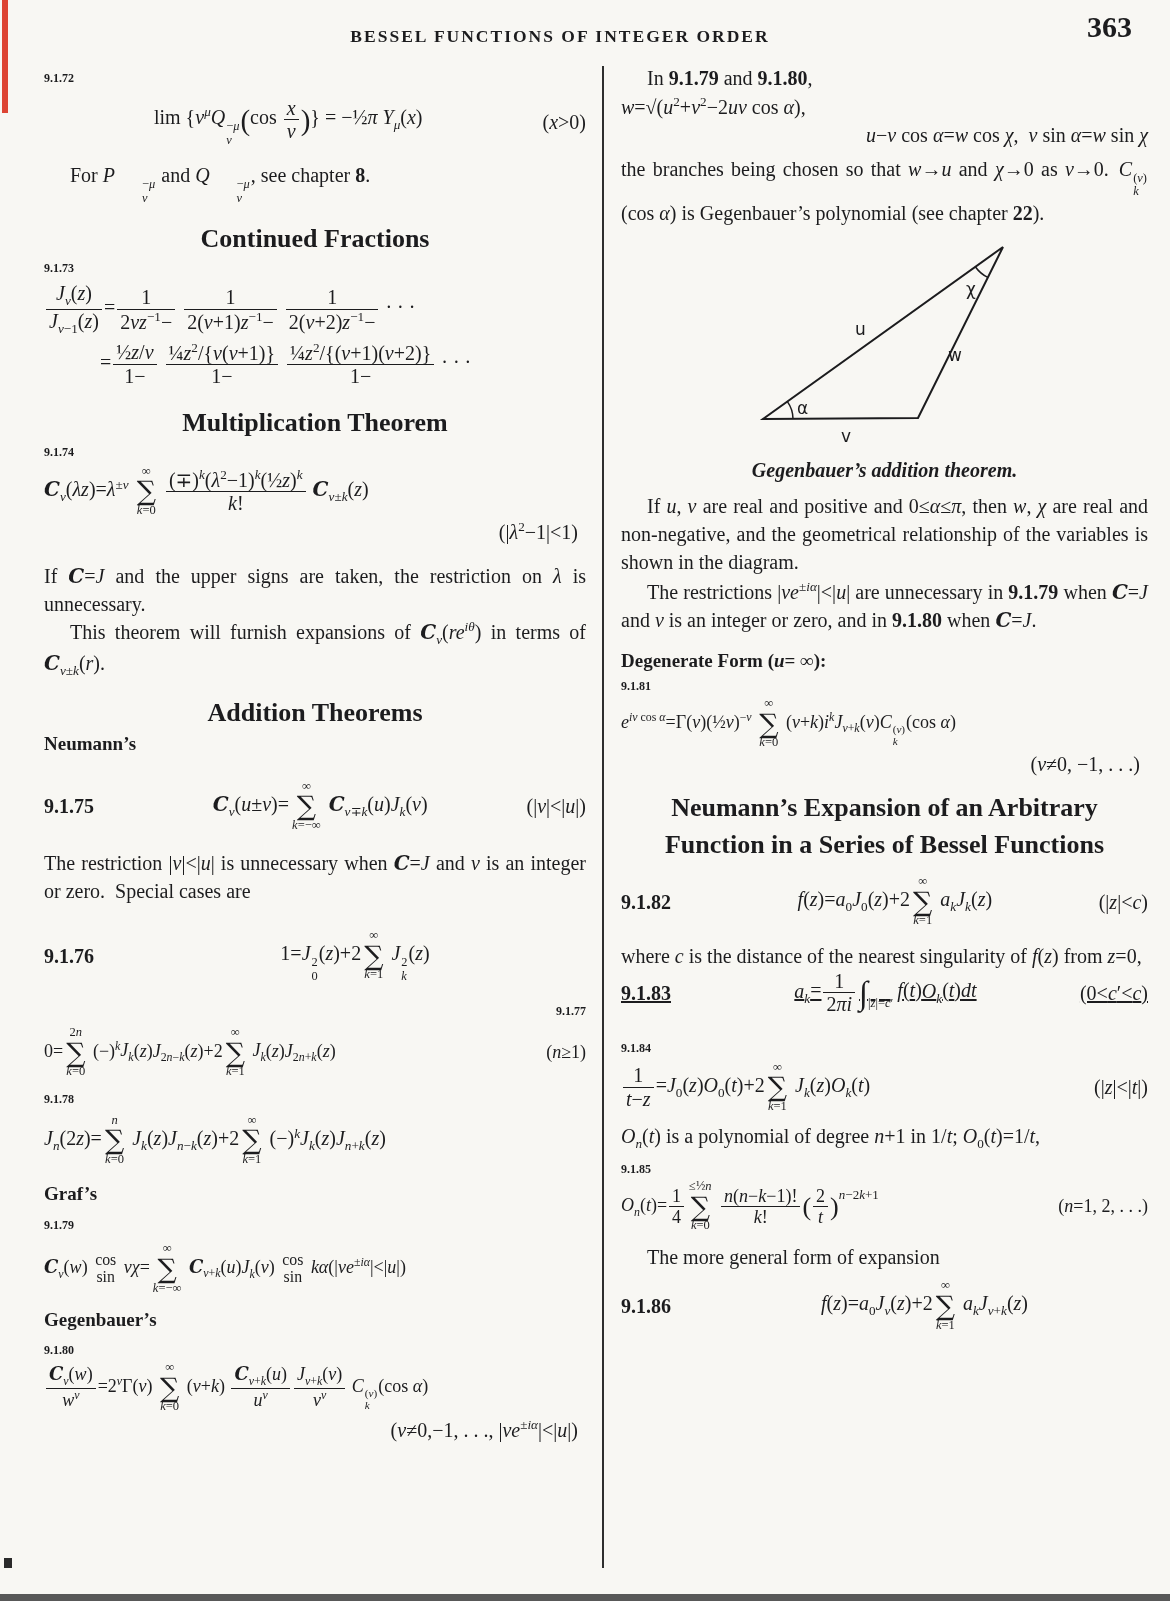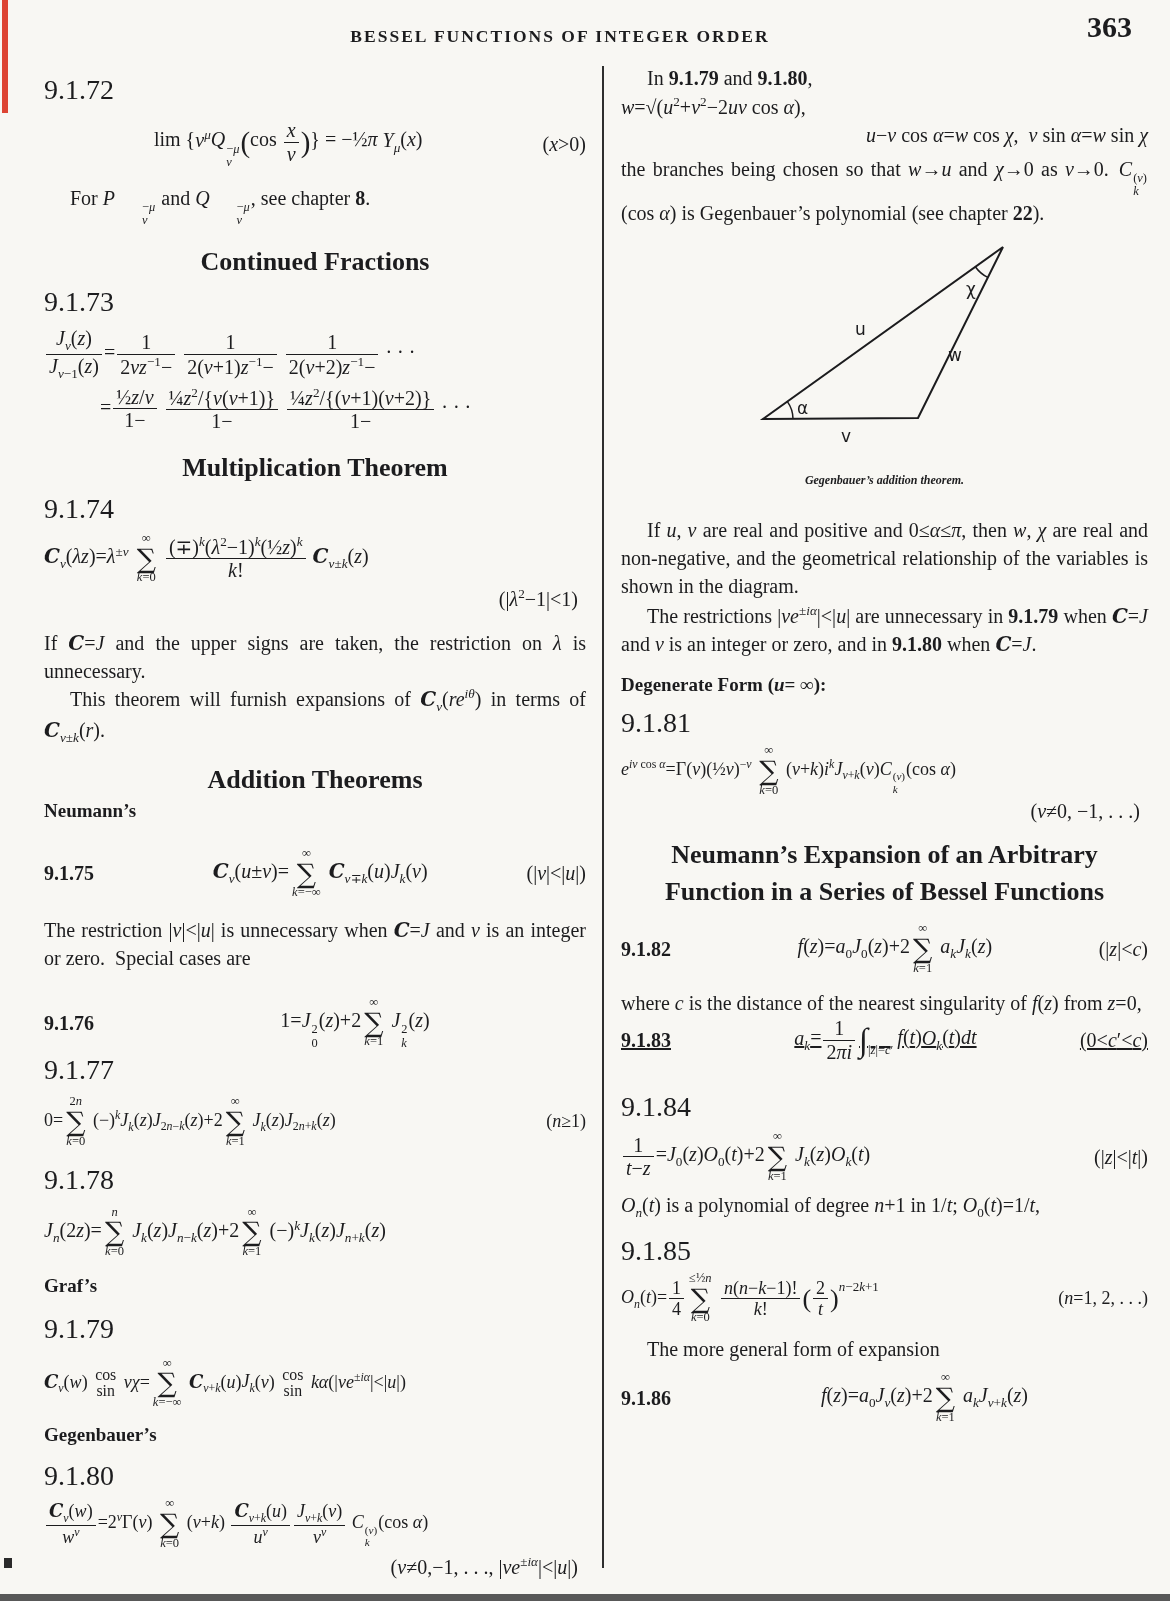--- a/index.html
+++ b/index.html
@@ -11,21 +11,21 @@
   .pagenum{position:absolute;top:10px;right:38px;font-size:30px;font-weight:600;}
   .divider{position:absolute;left:602px;top:66px;width:2px;height:1502px;background:#2e2e2e;}
   .redmark{position:absolute;left:2px;top:0;width:6px;height:113px;background:#dd4433;}
   .botbar{position:absolute;left:0;bottom:0;width:100%;height:7px;background:#585858;}
   .speck{position:absolute;left:4px;top:1558px;width:8px;height:10px;background:#2a2a2a;}
   .col{position:absolute;top:58px;}
   #col-left{left:44px;width:542px;}
   #col-right{left:621px;width:527px;}
 
   .blk{font-size:20px;line-height:1.4;}
-  .b-label{font-weight:400;font-size:28px;}
+  .b-label{font-weight:700;font-size:12px;}
   .b-head{text-align:center;font-weight:700;font-size:26px;}
   .b-subhead{font-weight:700;font-size:19px;}
   .b-para{text-align:justify;}
   .ind{text-indent:26px;}
   .b-eq,.b-eqrow{display:flex;align-items:center;line-height:1.2;}
   .eqc{flex:1;text-align:center;white-space:nowrap;}
   .left .eqc{text-align:left;}
   .right .eqc{text-align:right;}
   .pl56 .eqc{padding-left:56px;}
   .lbl{font-weight:700;margin-right:8px;min-width:72px;text-align:left;}
@@ -45,21 +45,21 @@
       line-height:1.08;vertical-align:-0.5em;margin:0 1px;}
   .stk{display:inline-flex;flex-direction:column;align-items:center;font-size:88%;
        line-height:1.05;vertical-align:middle;margin:0 3px;}
   .big{font-size:145%;vertical-align:middle;line-height:0;}
   .int{font-size:33px;vertical-align:middle;line-height:0;margin-left:2px;}
   .isub{font-size:12.5px;position:relative;top:9px;margin-right:4px;}
   .up{font-size:13px;position:relative;top:-12px;}
   .scr{font-style:italic;font-family:"DejaVu Serif",serif;font-weight:600;}
   sup,sub{font-size:66%;}
   .b-fig{text-align:center;}
-  .figcap{font-style:italic;font-weight:600;font-size:12px;margin-top:20px;text-align:center;}
+  .figcap{font-style:italic;font-weight:600;font-size:20px;margin-top:4px;text-align:center;}
 </style>
 </head>
 <body>
 
 <div class="page">
   <div class="redmark"></div>
   <div class="runhead">BESSEL FUNCTIONS OF INTEGER ORDER</div>
   <div class="pagenum">363</div>
   <div class="divider"></div>
   <div class="col" id="col-left">
@@ -144,21 +144,21 @@
             <span>0</span>
           </span>(<i>z</i>)+2<span class="sum">
             <span class="t">∞</span>
             <span class="s">∑</span>
             <span class="b"><i>k</i>=1</span>
           </span> <i>J</i><span class="ss">
             <span>2</span>
             <span><i>k</i></span>
           </span>(<i>z</i>)</span>
       </div>
-      <div class="blk b-label" style="">9.1.77</div>
+      <div class="blk b-label" style="margin-top: 20px; text-align: right;">9.1.77</div>
       <div class="blk b-eq left sm" style="margin-top: 6px;">
         <span class="eqc">0=<span class="sum">
             <span class="t">2<i>n</i></span>
             <span class="s">∑</span>
             <span class="b"><i>k</i>=0</span>
           </span> (−)<sup><i>k</i></sup><i>J<sub>k</sub></i>(<i>z</i>)<i>J</i><sub>2<i>n</i>−<i>k</i></sub>(<i>z</i>)+2<span class="sum">
             <span class="t">∞</span>
             <span class="s">∑</span>
             <span class="b"><i>k</i>=1</span>
           </span> <i>J<sub>k</sub></i>(<i>z</i>)<i>J</i><sub>2<i>n</i>+<i>k</i></sub>(<i>z</i>)</span>
@@ -229,21 +229,21 @@
       <div class="blk b-fig" style="margin-top: 6px;"><svg width="527" height="212" viewBox="0 0 527 212">
           <polygon points="142,186 297,185 382,14" fill="none" stroke="#1c1c1e" stroke-width="2"></polygon>
           <path d="M172,185.8 A30,30 0 0 0 166.4,168.6" fill="none" stroke="#1c1c1e" stroke-width="1.5"></path>
           <path d="M354.3,33.7 A34,34 0 0 0 366.8,44.4" fill="none" stroke="#1c1c1e" stroke-width="1.5"></path>
           <text x="234" y="102" font-family="DejaVu Sans,sans-serif" font-size="17" fill="#1c1c1e">u</text>
           <text x="327" y="128" font-family="DejaVu Sans,sans-serif" font-size="17" fill="#1c1c1e">w</text>
           <text x="220" y="209" font-family="DejaVu Sans,sans-serif" font-size="17" fill="#1c1c1e">v</text>
           <text x="176" y="181" font-family="DejaVu Sans,sans-serif" font-size="17" fill="#1c1c1e">α</text>
           <text x="345" y="62" font-family="DejaVu Sans,sans-serif" font-size="17" fill="#1c1c1e">χ</text>
         </svg><div class="figcap">Gegenbauer’s addition theorem.</div></div>
-      <div class="blk b-para ind" style="margin-top: 28px;">If <i>u</i>, <i>v</i> are real and positive and 0≤<i>α</i>≤<i>π</i>, then <i>w</i>, <i>χ</i> are real and non-negative, and the geometrical relationship of the variables is shown in the diagram.</div>
+      <div class="blk b-para ind" style="margin-top: 8px;">If <i>u</i>, <i>v</i> are real and positive and 0≤<i>α</i>≤<i>π</i>, then <i>w</i>, <i>χ</i> are real and non-negative, and the geometrical relationship of the variables is shown in the diagram.</div>
       <div class="blk b-para ind" style="margin-top: 2px;">The restrictions |<i>ve</i><sup>±<i>iα</i></sup>|&lt;|<i>u</i>| are unnecessary in <b>9.1.79</b> when <i class="scr">C</i>=<i>J</i> and <i>ν</i> is an integer or zero, and in <b>9.1.80</b> when <i class="scr">C</i>=<i>J</i>.</div>
       <div class="blk b-subhead" style="margin-top: 14px;">Degenerate Form (<i>u</i>= ∞):</div>
       <div class="blk b-label" style="margin-top: 4px;">9.1.81</div>
       <div class="blk b-eq left sm" style="margin-top: 2px;">
         <span class="eqc"><i>e</i><sup><i>iv</i> cos <i>α</i></sup>=Γ(<i>ν</i>)(½<i>v</i>)<sup>−<i>ν</i></sup> <span class="sum">
             <span class="t">∞</span>
             <span class="s">∑</span>
             <span class="b"><i>k</i>=0</span>
           </span> (<i>ν</i>+<i>k</i>)<i>i<sup>k</sup></i><i>J</i><sub><i>ν</i>+<i>k</i></sub>(<i>v</i>)<i>C</i><span class="ss">
             <span>(<i>ν</i>)</span>

